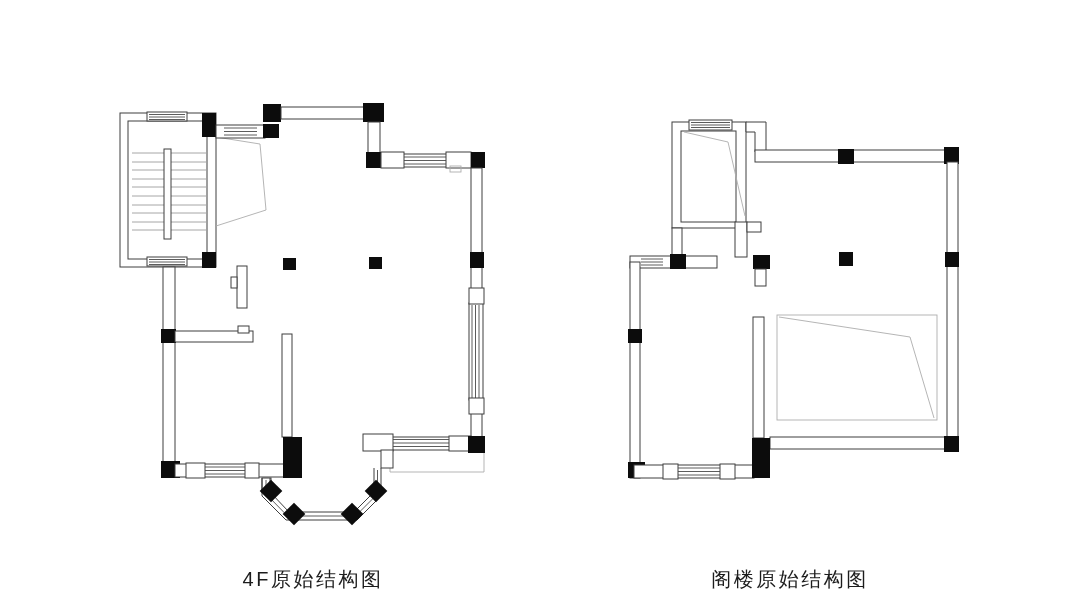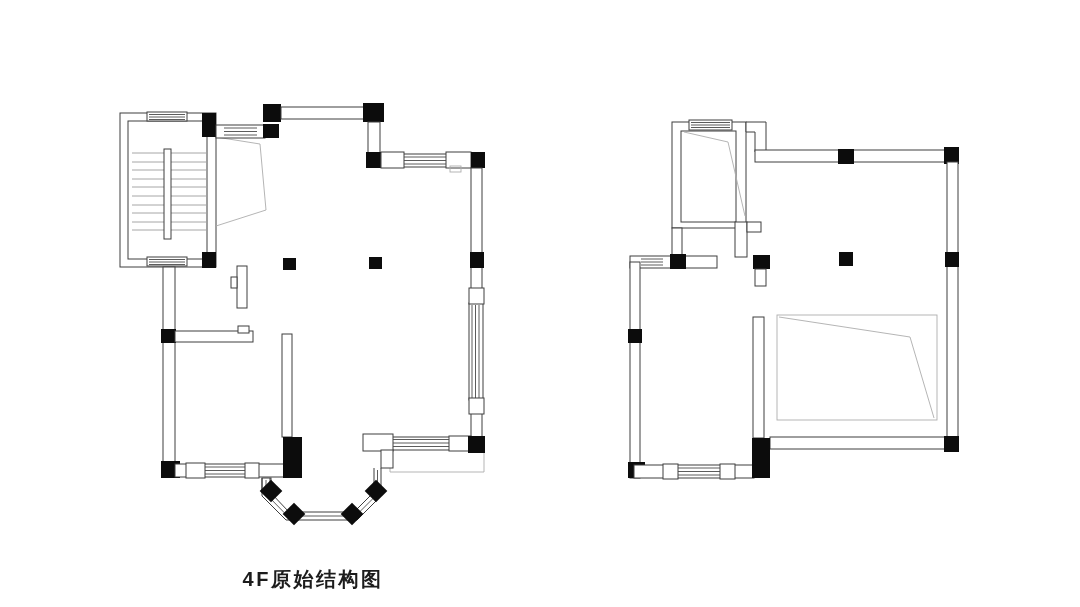--- a/index.html
+++ b/index.html
@@ -7,21 +7,21 @@
           font-family:"Liberation Sans", sans-serif;}
   svg{position:absolute;left:0;top:0;}
   
   .wall    {fill:#ffffff;stroke:#3e3e3e;stroke-width:1;}
   .outline {fill:none;stroke:#3e3e3e;stroke-width:1;}
   .col     {fill:#0c0c0c;stroke:none;}
   .win     {stroke:#4a4a4a;stroke-width:0.9;fill:none;}
   .lite    {stroke:#adadad;stroke-width:0.9;fill:none;}
   .tread   {stroke:#8f8f8f;stroke-width:0.8;}
   .plan-label{position:absolute;width:320px;text-align:center;
-              font-size:20px;font-weight:bold;letter-spacing:2.5px;color:#1c1c1c;}
+              font-size:20px;font-weight:normal;letter-spacing:2.5px;color:#1c1c1c;}
 </style>
 </head>
 <body>
 
 <div id="canvas">
 
   <svg width="1080" height="607" viewBox="0 0 1080 607">
 
     <g>
 
@@ -198,14 +198,15 @@
         <line class="win" x1="678" y1="475" x2="720" y2="475"></line>
         <rect class="col" x="753" y="255" width="17" height="14"></rect>
         <rect class="wall" x="755" y="269" width="11" height="17"></rect>
         <rect class="wall" x="753" y="317" width="11" height="121"></rect>
         <rect class="col" x="752" y="438" width="18" height="40"></rect>
       </g>
     </g>
   </svg>
 
   <div class="plan-label" style="left:153px;top:566px;">4F原始结构图</div>
+  <div class="plan-label" style="left:630px;top:566px;">阁楼原始结构图</div>
 
 </div>
 
 </body></html>

